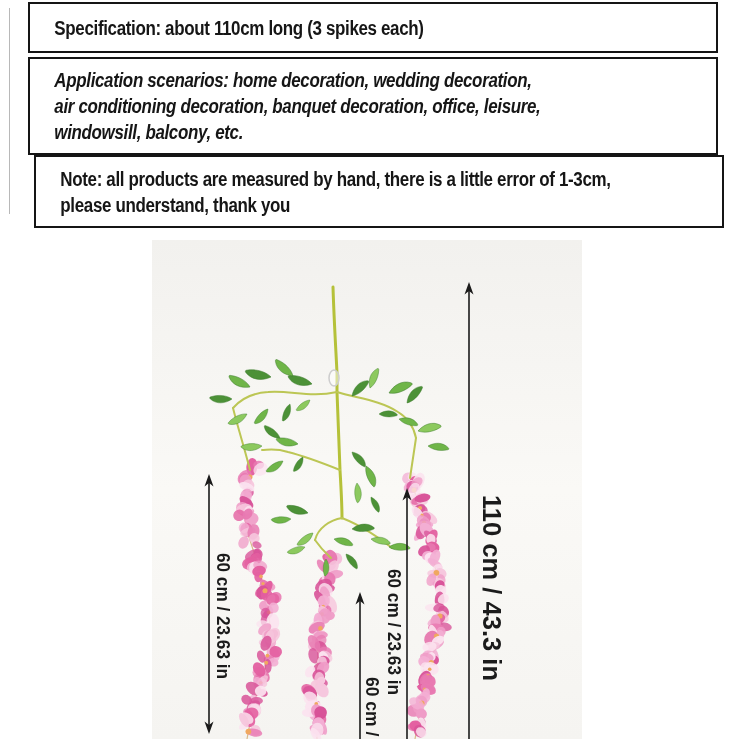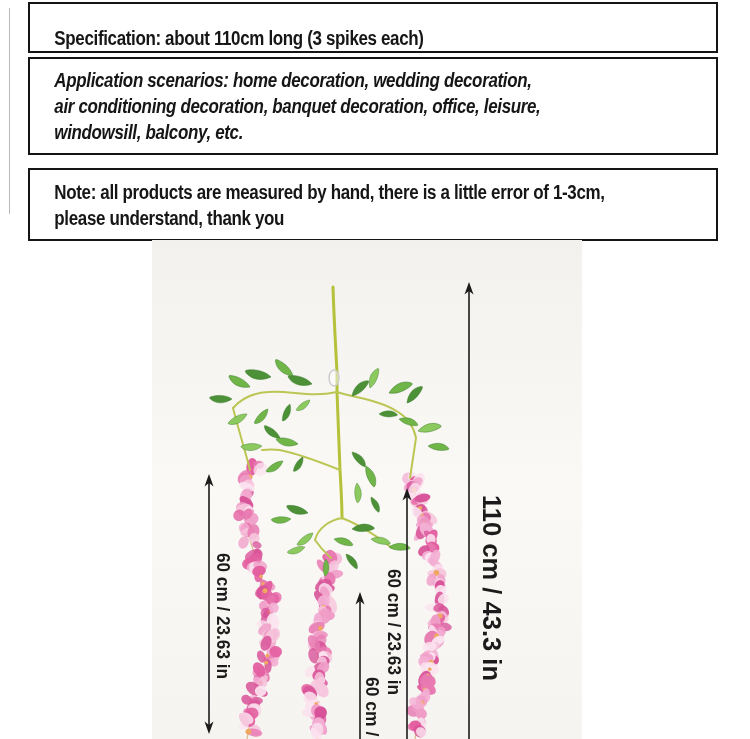--- a/index.html
+++ b/index.html
@@ -3,23 +3,23 @@
 <meta charset="utf-8">
 <style>
   * { margin:0; padding:0; box-sizing:border-box; }
   html,body { width:750px; height:739px; }
   body { background:#ffffff; font-family:"Liberation Sans", sans-serif; position:relative; overflow:hidden; }
 
   .stray-line { position:absolute; left:9px; top:8px; width:1px; height:206px; background:#9a9a9a; opacity:.7; }
 
   .info-box { position:absolute; left:28px; width:690px; border:2px solid #151515; background:#fff;
               display:flex; align-items:center; }
-  #box-specification { top:2px;   height:51px;align-items:flex-end; }
+  #box-specification { top:2px;   height:51px; }
   #box-application   { top:57px;  height:98px;font-style:italic; }
-  #box-note          { top:168px; height:73px; }
+  #box-note          { top:155px; height:73px;margin-left:6px; }
 
   .box-text { font-weight:700; font-size:19.5px; letter-spacing:-0.4px; color:#161616;
               line-height:26px; white-space:pre; padding-left:28px;
               transform:scaleX(0.87); transform-origin:0 50%; }
 
   .photo { position:absolute; left:0; top:240px; width:750px; height:499px; }
 
   svg text { font-family:"Liberation Sans", sans-serif; font-weight:700; fill:#1b1b1b; }
   .lbl-small { font-size:17.5px; }
   .lbl-big   { font-size:26px; }

